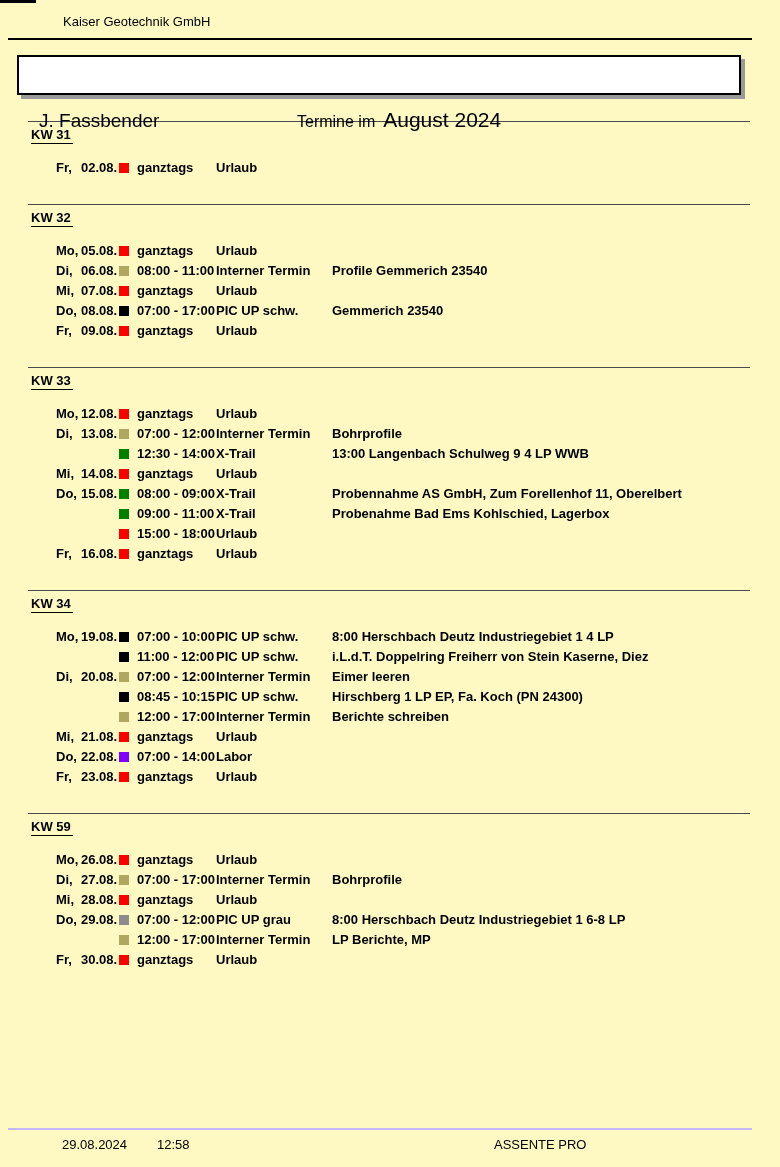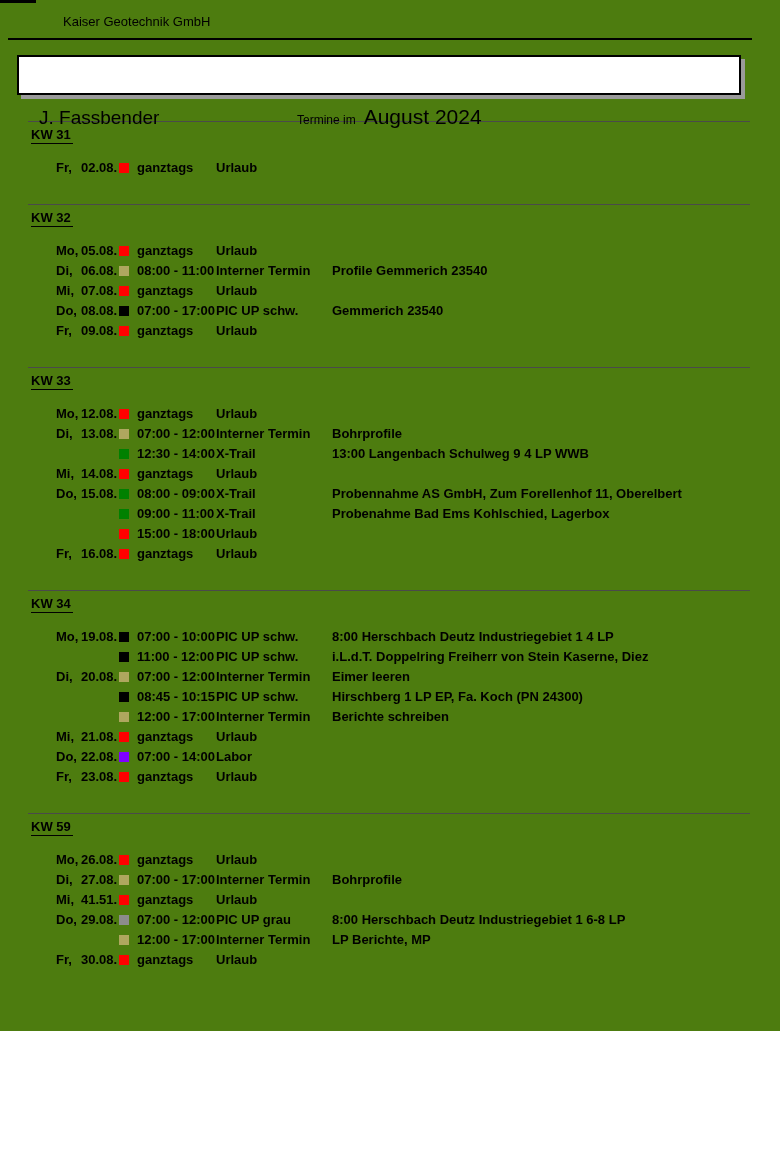--- a/index.html
+++ b/index.html
@@ -1,19 +1,19 @@
 <!DOCTYPE html>
 <html><head>
 <meta charset="utf-8">
 <style>
   html,body { margin:0; padding:0; background:#fff; }
   .page {
     position:relative;
-    width:780px; height:1031px;
-    background:#4d7c0f;
+    width:780px; height:1167px;
+    background:#fef9c3;
     font-family:"Liberation Sans", sans-serif;
     color:#000;
     overflow:hidden;
   }
   .scan-artifact { position:absolute; top:0; left:0; width:36px; height:3px; background:#000; }
 
   
   .company { padding:14px 0 0 63px; font-size:13px; line-height:16px; }
   .header-rule { margin:8px 28px 0 8px; border-top:2px solid #000; }
 
@@ -21,21 +21,21 @@
   .titlebox {
     margin:15px 39px 0 17px;
     height:40px; box-sizing:border-box;
     border:2px solid #000;
     background:#fff;
     box-shadow:4px 4px 0 #9a9a9a;
     display:flex; align-items:baseline;
     padding-top:9px;
   }
   .person { font-size:19px; padding-left:20px; width:258px; }
-  .t-prefix { font-size:12px;margin-top:47px; }
+  .t-prefix { font-size:16px;margin-top:47px; }
   .t-month { font-size:21px; margin-left:8px; }
 
   
   .weeks { margin-top:26px; }
   .section { border-top:1px solid #4a4a4a; margin:0 30px 0 28px; padding-bottom:26px;font-weight:bold; }
   .kw-label {
     display:inline-block;
     margin:5px 0 0 3px;
     font-size:13px; line-height:15px;
     padding:0 2px 1px 0;
@@ -285,21 +285,21 @@
           <div class="row">
     <span>Di,</span>
     <span>27.08.</span>
     <span class="swatch" style="background: rgb(175, 167, 95);"></span>
     <span>07:00 - 17:00</span>
     <span>Interner Termin</span>
     <span>Bohrprofile</span>
   </div>
           <div class="row">
     <span>Mi,</span>
-    <span>41.51.</span>
+    <span>28.08.</span>
     <span class="swatch" style="background: rgb(255, 0, 0);"></span>
     <span>ganztags</span>
     <span>Urlaub</span>
     <span></span>
   </div>
           <div class="row">
     <span>Do,</span>
     <span>29.08.</span>
     <span class="swatch" style="background: rgb(140, 140, 140);"></span>
     <span>07:00 - 12:00</span>

